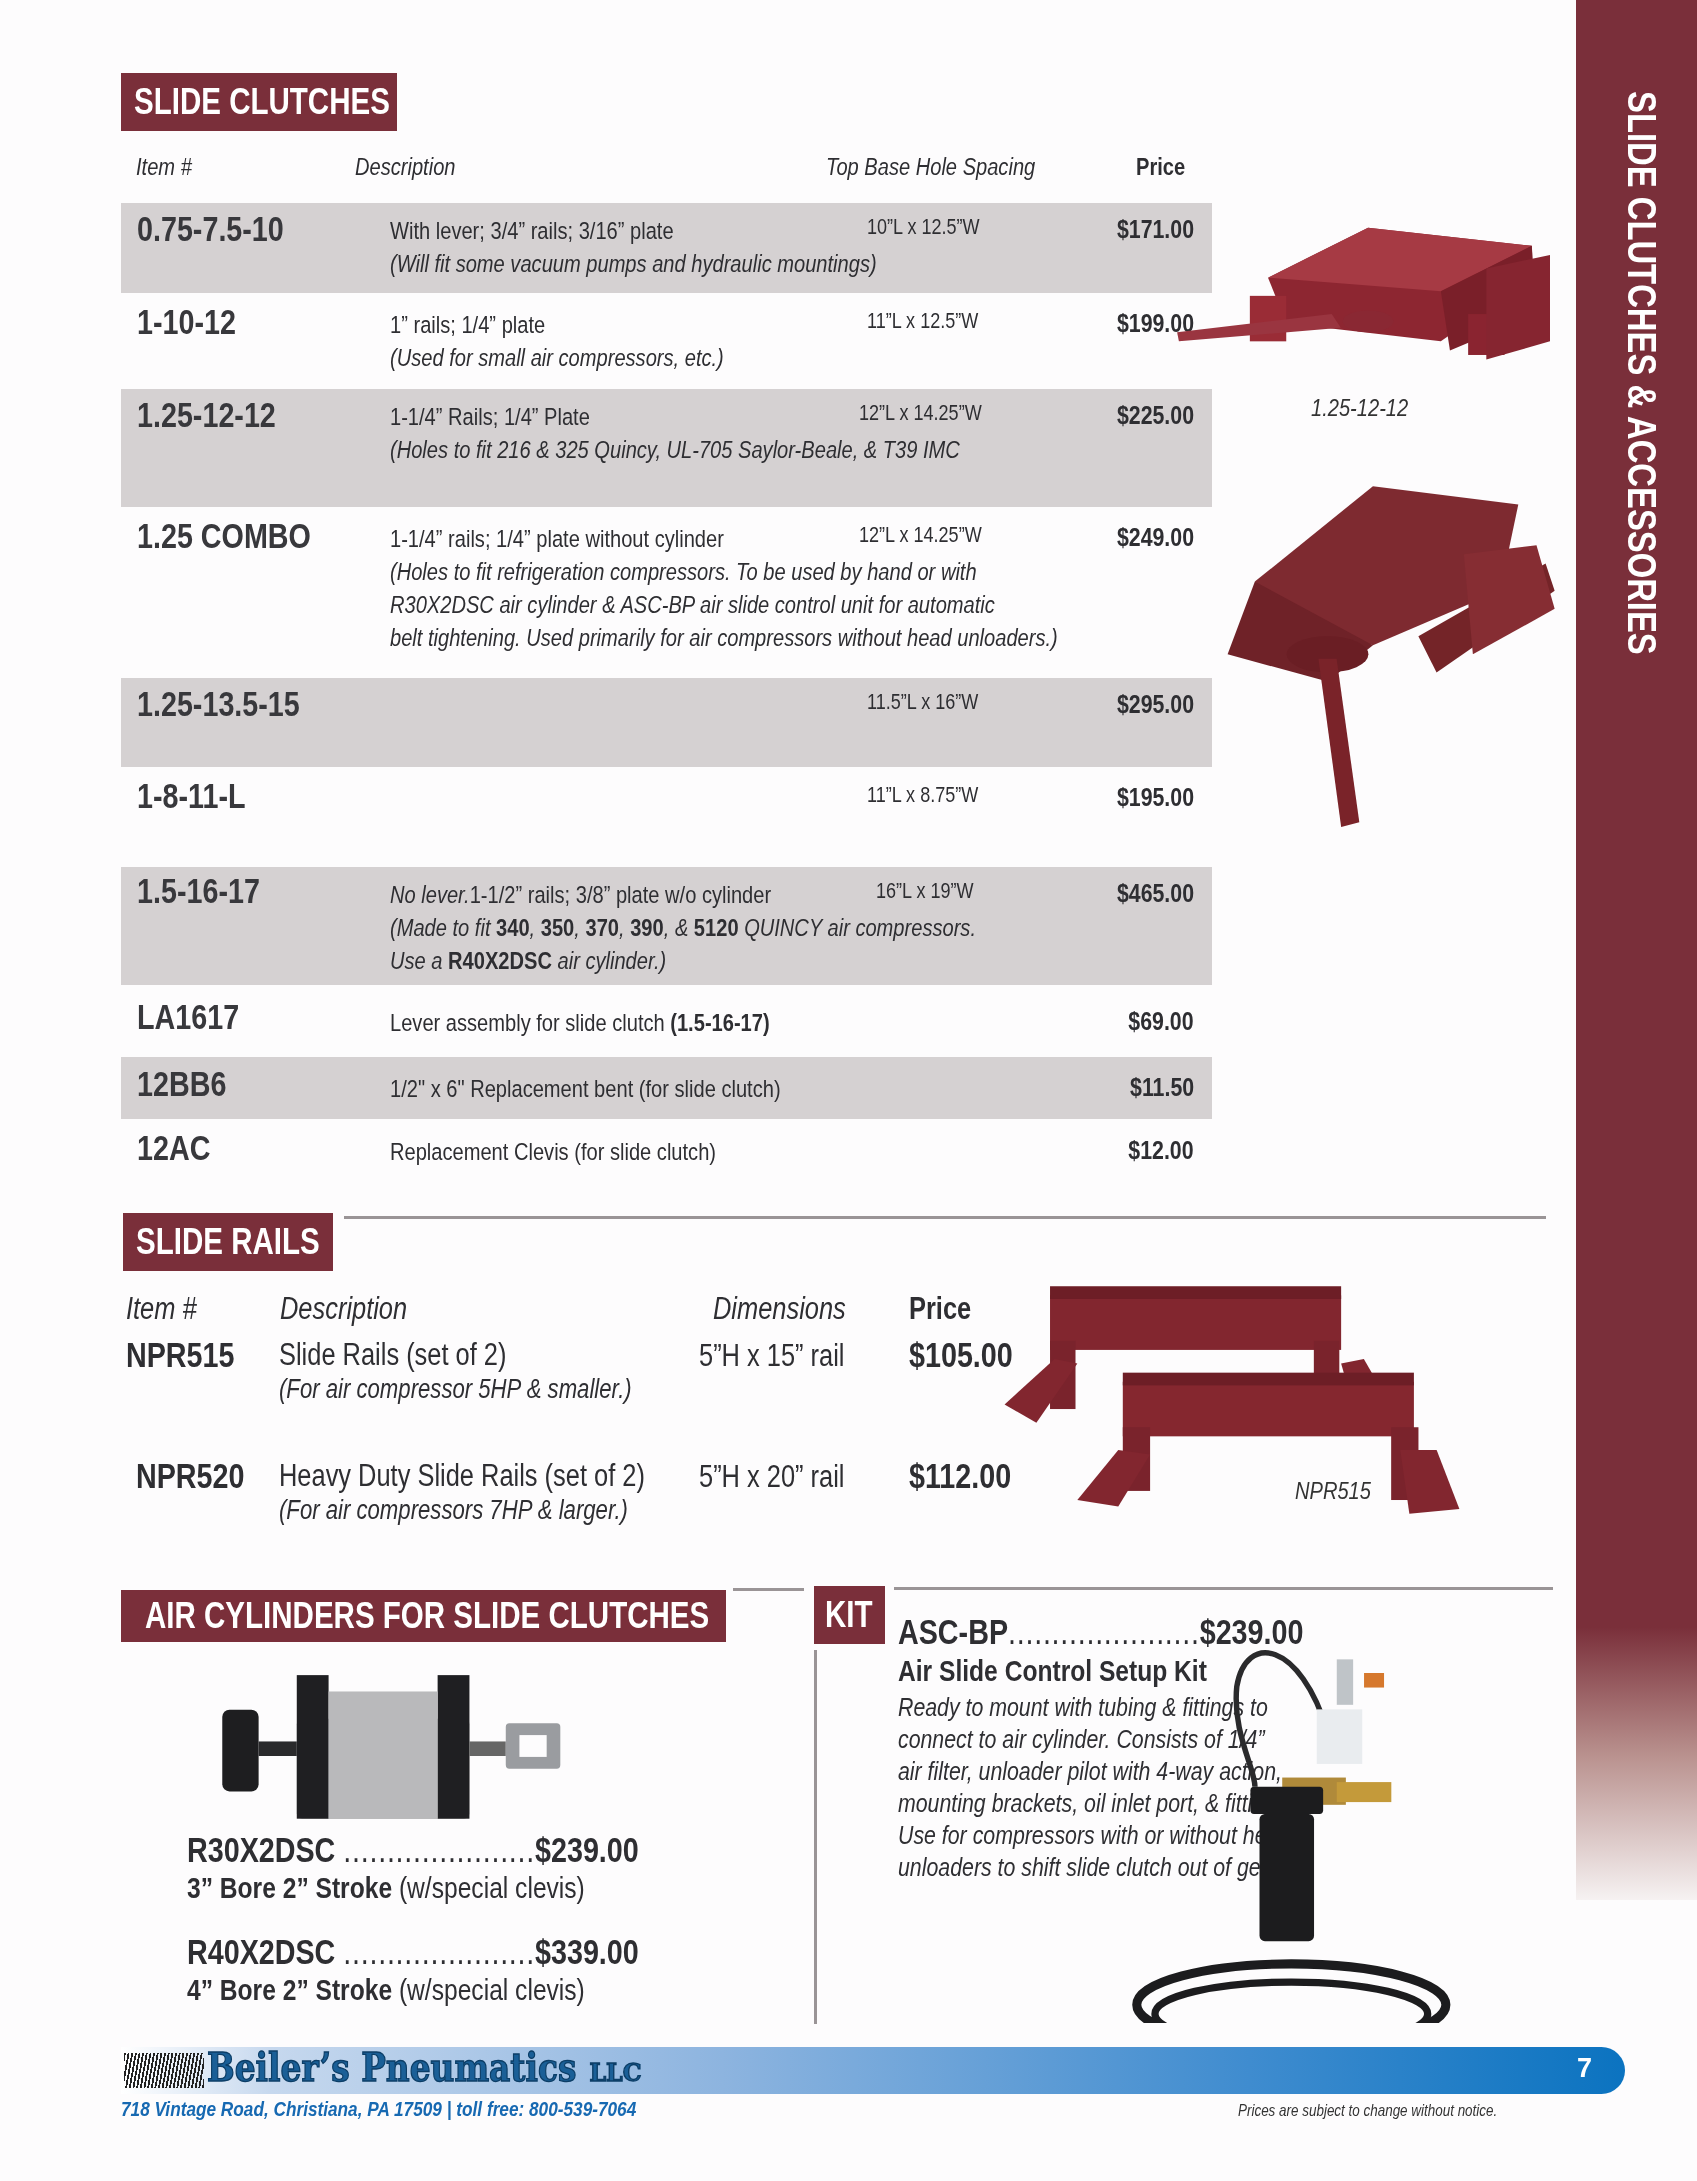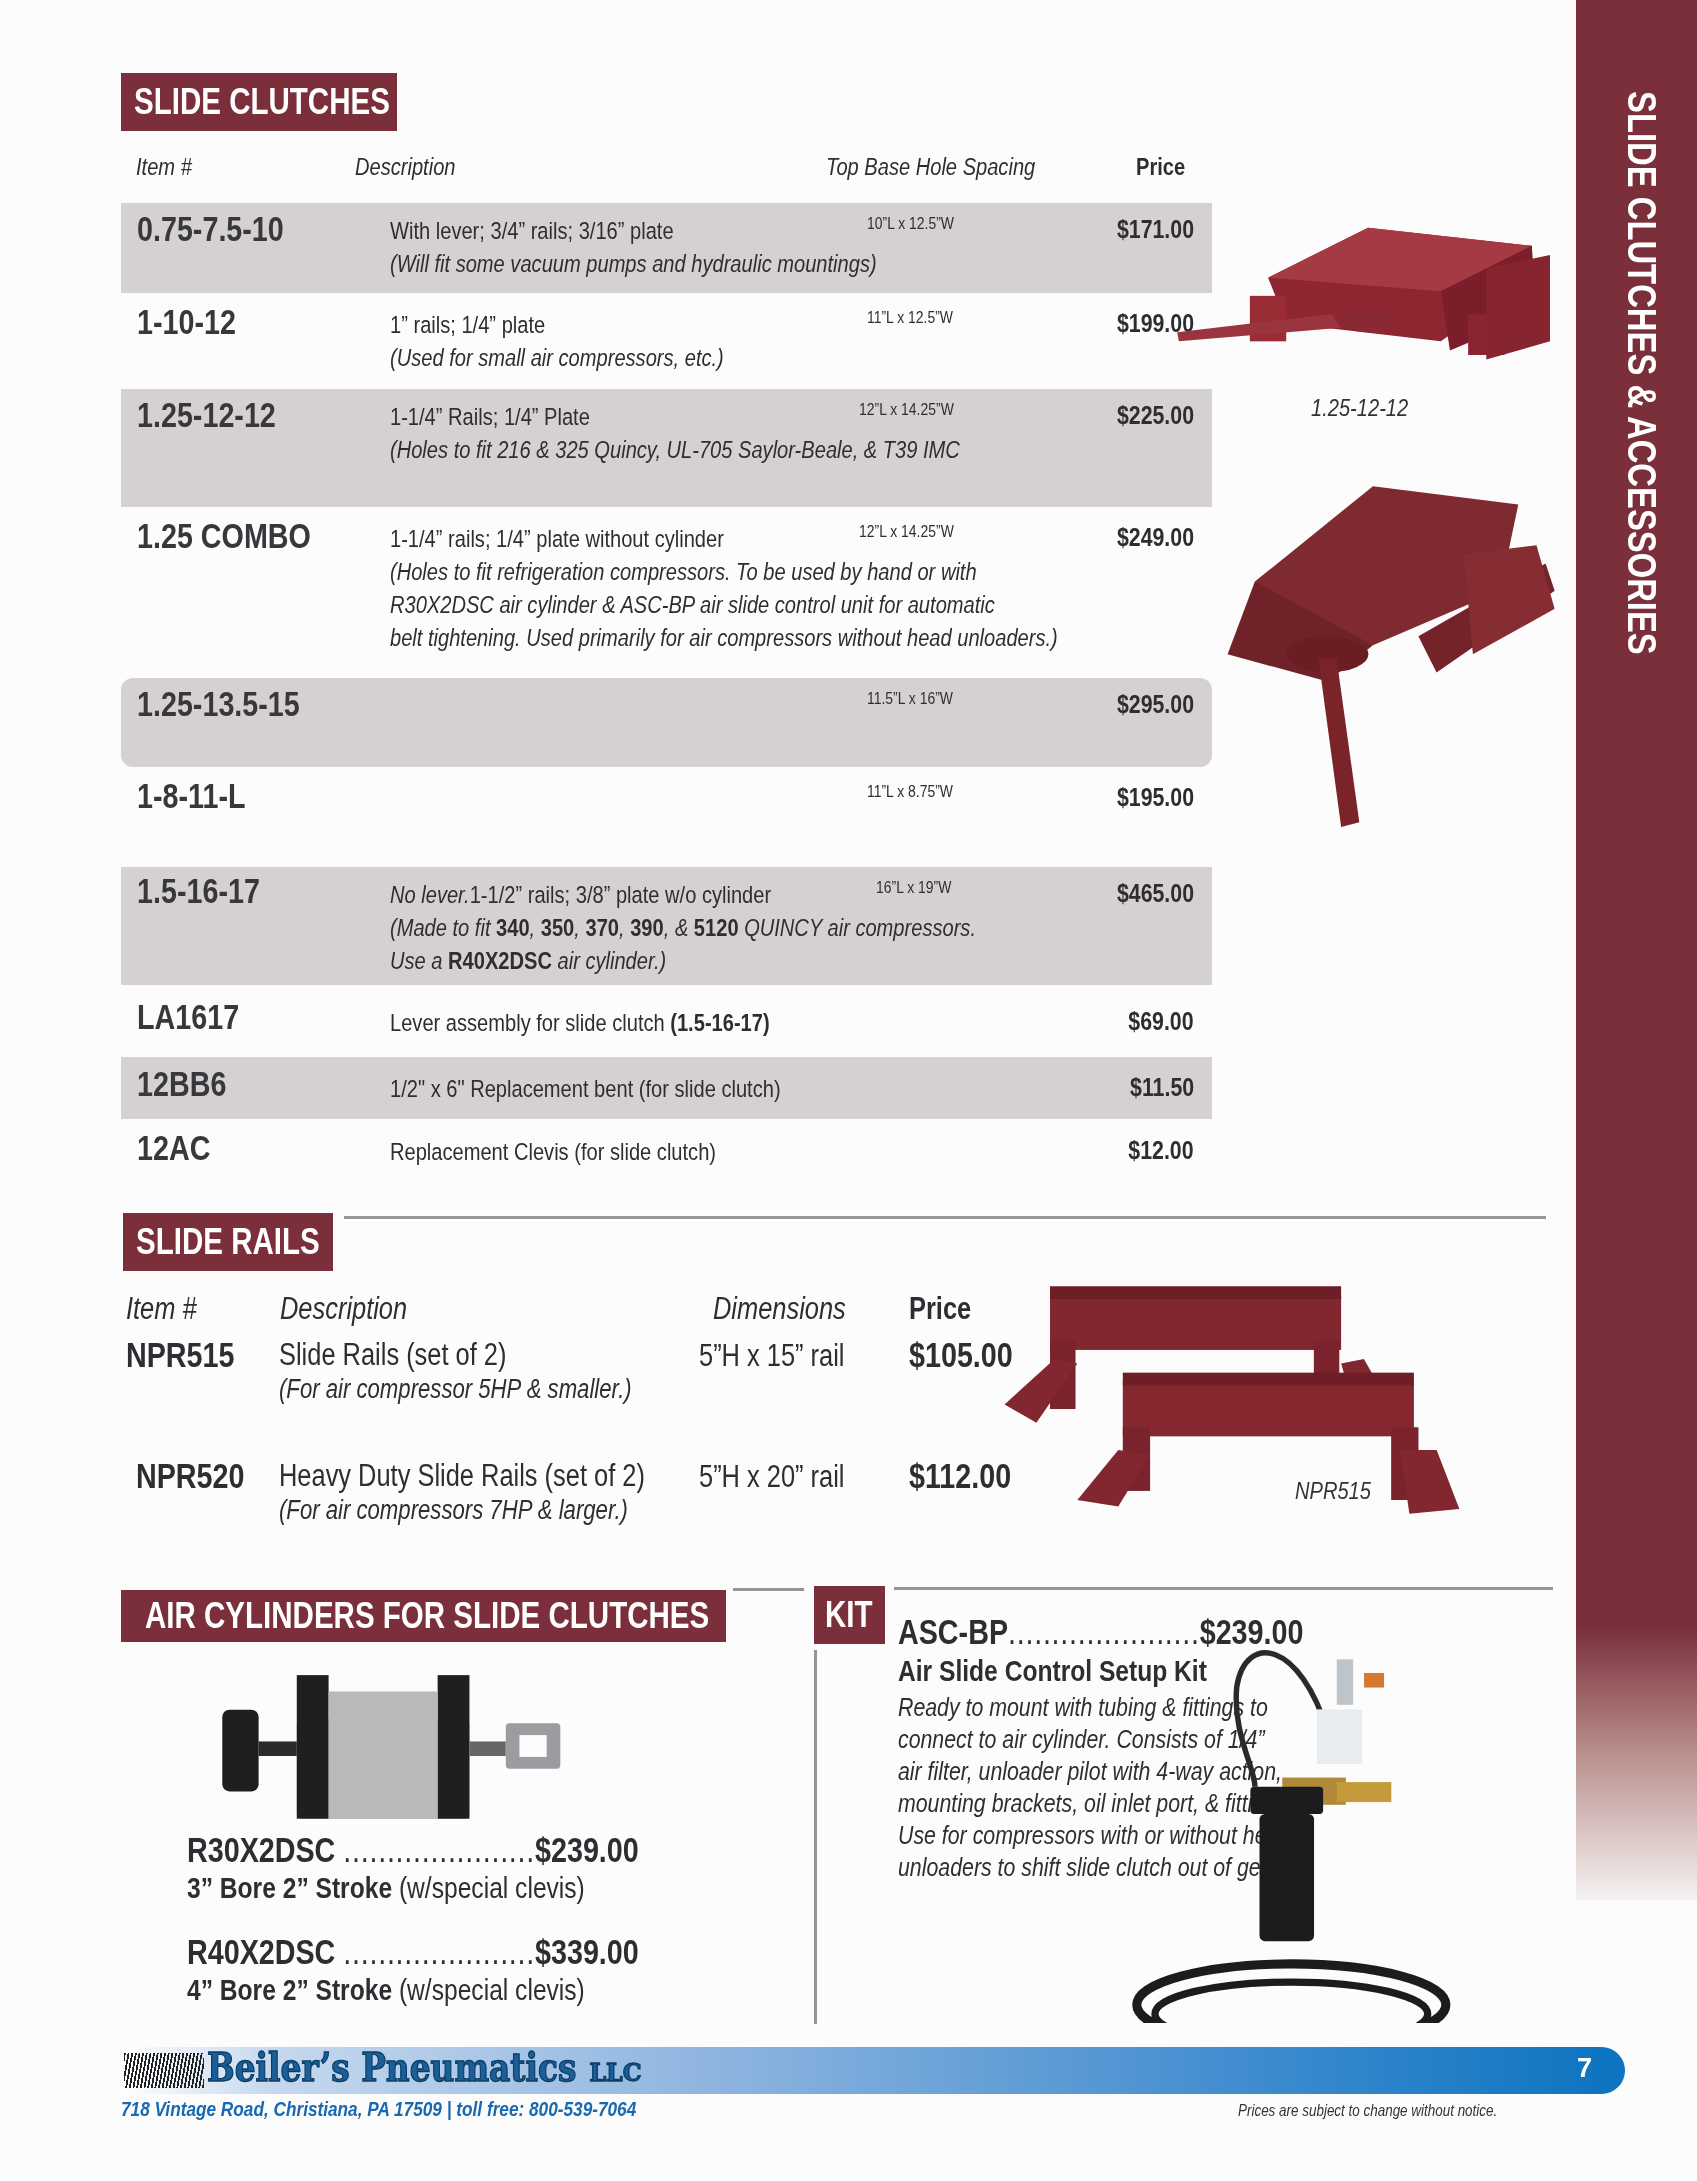--- a/index.html
+++ b/index.html
@@ -19,21 +19,21 @@
   .vrule { position: absolute; width: 2.7px; background: #9a9496; }
 
   
   .col-hd { position: absolute; font-size: 24.5px; font-style: italic; text-decoration: underline; text-underline-offset: 3.6px; color: #2e2e32; }
   .col-hd.bold { font-style: normal; font-weight: bold; }
   .row { position: absolute; left: 121px; width: 1091px; }
   .row.gray { background: #d5d1d2; }
   .item { position: absolute; left: 16.4px; font-size: 35px; font-weight: bold; color: #38383c; }
   .desc { position: absolute; left: 235px; font-size: 24.5px; line-height: 33px; color: #2e2e32; margin-left: 34px; }
   .desc .note { font-style: italic; }
-  .spacing { position: absolute; left: 746px; font-size: 17px; }
+  .spacing { position: absolute; left: 746px; font-size: 22px; }
   .price { position: absolute; right: 18px; font-size: 26px; font-weight: bold; color: #2e2e32; }
 
   
   .rail-hd { position: absolute; font-size: 31px; font-style: italic; text-decoration: underline; text-underline-offset: 3.6px; }
   .rail-item { position: absolute; font-size: 35px; font-weight: bold; }
   .rail-desc { position: absolute; font-size: 31px; line-height: 34px; }
   .rail-desc .note { font-style: italic; }
   .rail-dim { position: absolute; font-size: 31px; }
   .rail-price { position: absolute; font-size: 35px; font-weight: bold; }
 
@@ -114,21 +114,21 @@
   <div class="desc" style="top:14.5px;">
     <div><span class="cond">1-1/4” rails; 1/4” plate without cylinder</span></div>
     <div class="note"><span class="cond">(Holes to fit refrigeration compressors.  To be used by hand or with</span></div>
     <div class="note"><span class="cond">R30X2DSC air cylinder &amp; ASC-BP air slide control unit for automatic</span></div>
     <div class="note"><span class="cond">belt tightening. Used primarily for air compressors without head unloaders.)</span></div>
   </div>
   <div class="spacing" style="top:14.5px;left:738px;"><span class="cond">12”L x 14.25”W</span></div>
   <div class="price" style="top:14.5px;"><span class="cond-r">$249.00</span></div>
 </div>
 
-<div class="row gray" style="top:678px;height:89px;border-radius:12px;">
+<div class="row gray" style="top:678px;height:89px;">
   <div class="item" style="top:5.5px;"><span class="cond">1.25-13.5-15</span></div>
   <div class="spacing" style="top:11px;"><span class="cond">11.5”L x 16”W</span></div>
   <div class="price" style="top:11px;"><span class="cond-r">$295.00</span></div>
 </div>
 
 <div class="row" style="top:767px;height:95px;">
   <div class="item" style="top:9px;"><span class="cond">1-8-11-L</span></div>
   <div class="spacing" style="top:14.5px;"><span class="cond">11”L x 8.75”W</span></div>
   <div class="price" style="top:14.5px;"><span class="cond-r">$195.00</span></div>
 </div>

